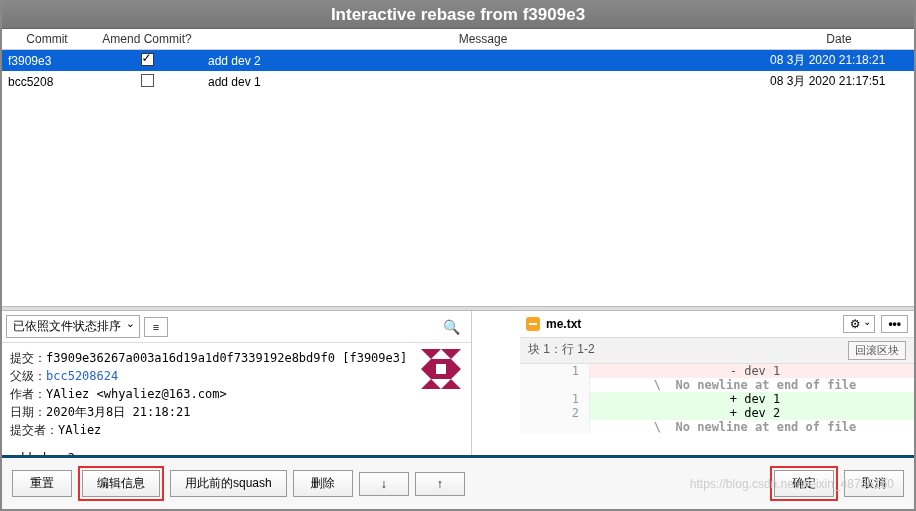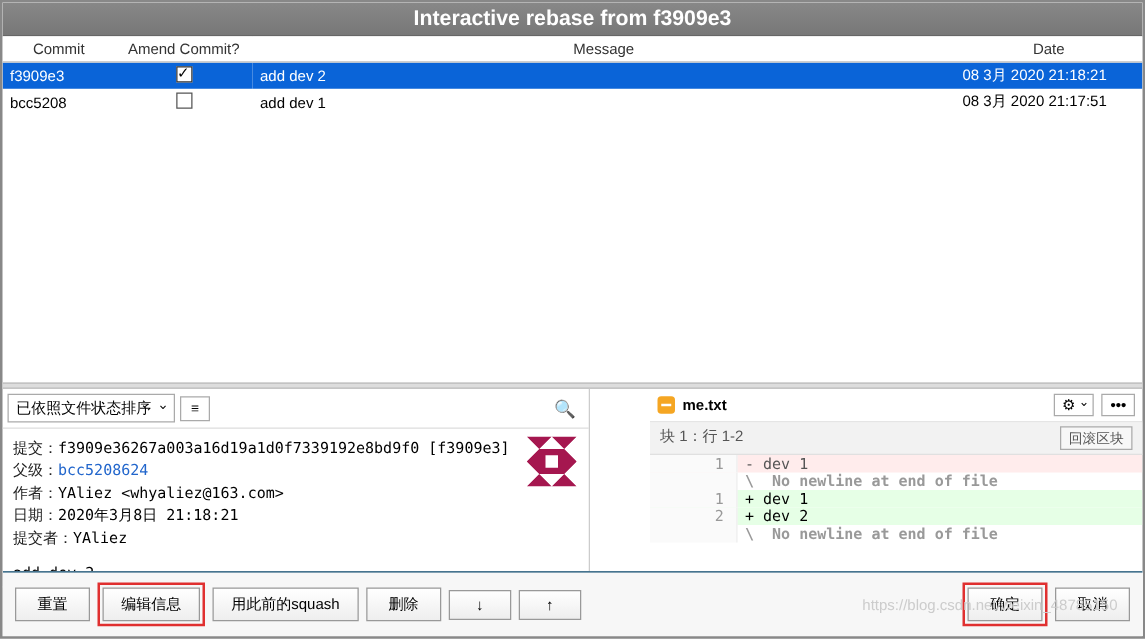--- a/index.html
+++ b/index.html
@@ -42,26 +42,26 @@
 .fname { font-weight: bold; font-size: 12px; }
 .spacer { flex: 1; }
 .gear { border: 1px solid #aaa; padding: 1px 14px 1px 6px; font-size: 12px; position: relative; background: #fff; }
 .gear::after { content: "⌄"; position: absolute; right: 3px; top: 0; font-size: 10px; }
 .dots { border: 1px solid #aaa; padding: 1px 6px; font-size: 12px; background: #fff; font-weight: bold; }
 .hunk-hdr { background: #f2f2f2; padding: 3px 8px; display: flex; border-bottom: 1px solid #e0e0e0; font-size: 12px; color: #555; }
 .revert-btn { border: 1px solid #aaa; padding: 1px 6px; font-size: 11px; background: #f7f7f7; }
 .diff { font-family: Consolas, monospace; font-size: 12px; flex: 1; overflow: auto; }
 .diff-row { display: flex; }
 .gut { width: 70px; text-align: right; padding-right: 10px; color: #999; background: #fafafa; border-right: 1px solid #eee; }
-.code { flex: 1; padding-left: 6px; white-space: pre; }
+.code { flex: 1; padding-left: 6px; white-space: pre; text-align: center; }
 .del { background: #ffecec; }
 .del .code { color: #555; }
 .add { background: #e6ffe6; }
 .nnl { color: #999; font-weight: bold; }
-.footer { position: absolute; bottom: 0; left: 0; right: 0; padding: 8px 10px; display: flex; gap: 6px; align-items: center; border-top: 1px solid #0c4a6e; background: #f7f7f7; }
+.footer { position: absolute; bottom: 0; left: 0; right: 0; padding: 8px 10px; display: flex; gap: 6px; align-items: center; border-top: 3px solid #0c4a6e; background: #f7f7f7; }
 .btn { border: 1px solid #999; background: linear-gradient(#fff,#eee); padding: 4px 14px; font-size: 12px; min-width: 60px; text-align: center; }
 .btn.arrow { min-width: 50px; }
 .hl { border: 2px solid #e03030; padding: 2px; display: inline-flex; }
 .hl .btn { margin: 0; }
 .watermark { position: absolute; right: 20px; bottom: 18px; color: #ccc; font-size: 12px; pointer-events: none; }
 </style>
 </head>
 <body>
 
 <div class="outer">

